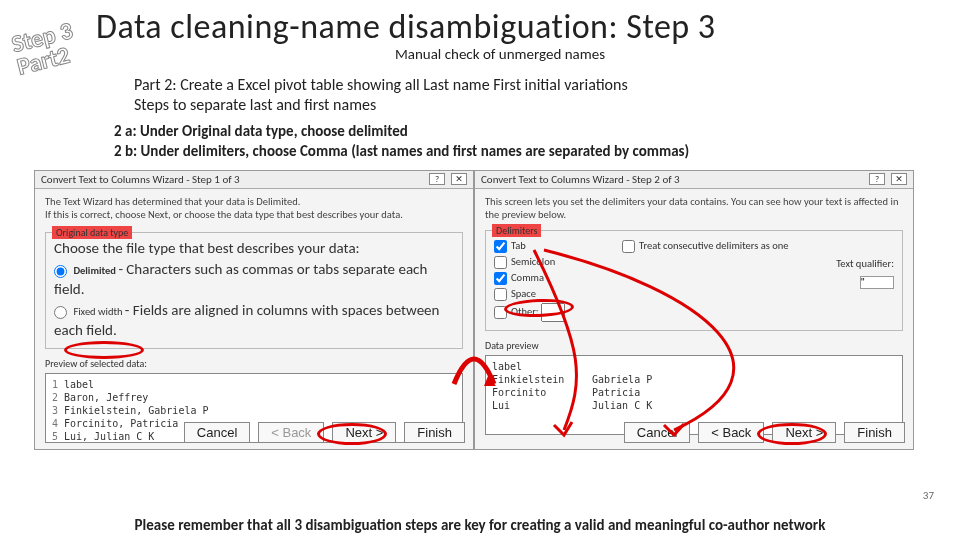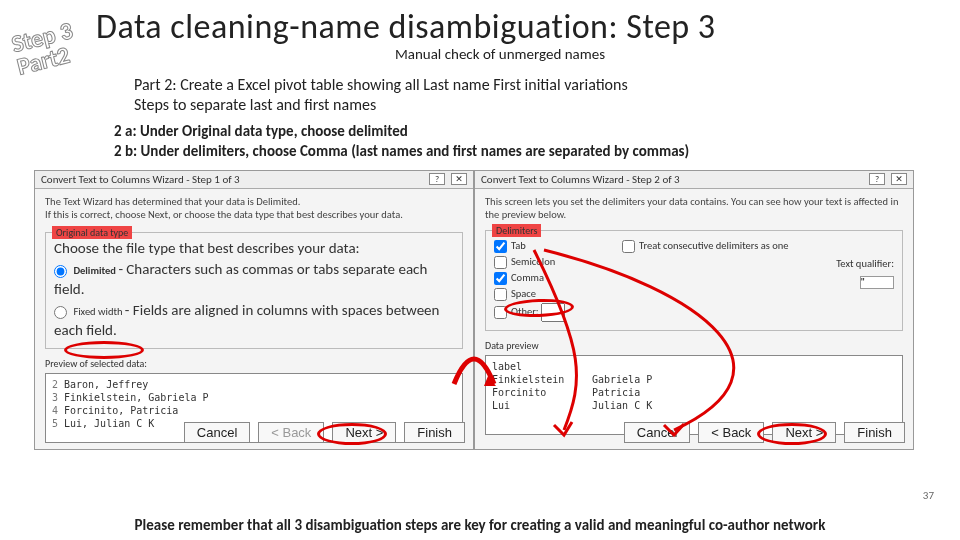--- a/index.html
+++ b/index.html
@@ -86,20 +86,21 @@
             <span class="tiny">- Characters such as commas or tabs separate each field.</span>
           </label>
           <label class="radio">
             <input type="radio" style=""> <span>Fixed width</span>
             <span class="tiny">- Fields are aligned in columns with spaces between each field.</span>
           </label>
           <span class="mark-oval o1"></span>
         </div>
         <div class="prev-label">Preview of selected data:</div>
         <div class="preview">
+          <div class="ln"><span class="num">1</span><span>label</span></div>
           <div class="ln"><span class="num">2</span><span>Baron, Jeffrey</span></div>
           <div class="ln"><span class="num">3</span><span>Finkielstein, Gabriela P</span></div>
           <div class="ln"><span class="num">4</span><span>Forcinito, Patricia</span></div>
           <div class="ln"><span class="num">5</span><span>Lui, Julian C K</span></div>
         </div>
       </div>
       <div class="btnrow">
         <button class="btn">Cancel</button>
         <button class="btn disabled">&lt; Back</button>
         <button class="btn">Next &gt;</button>

